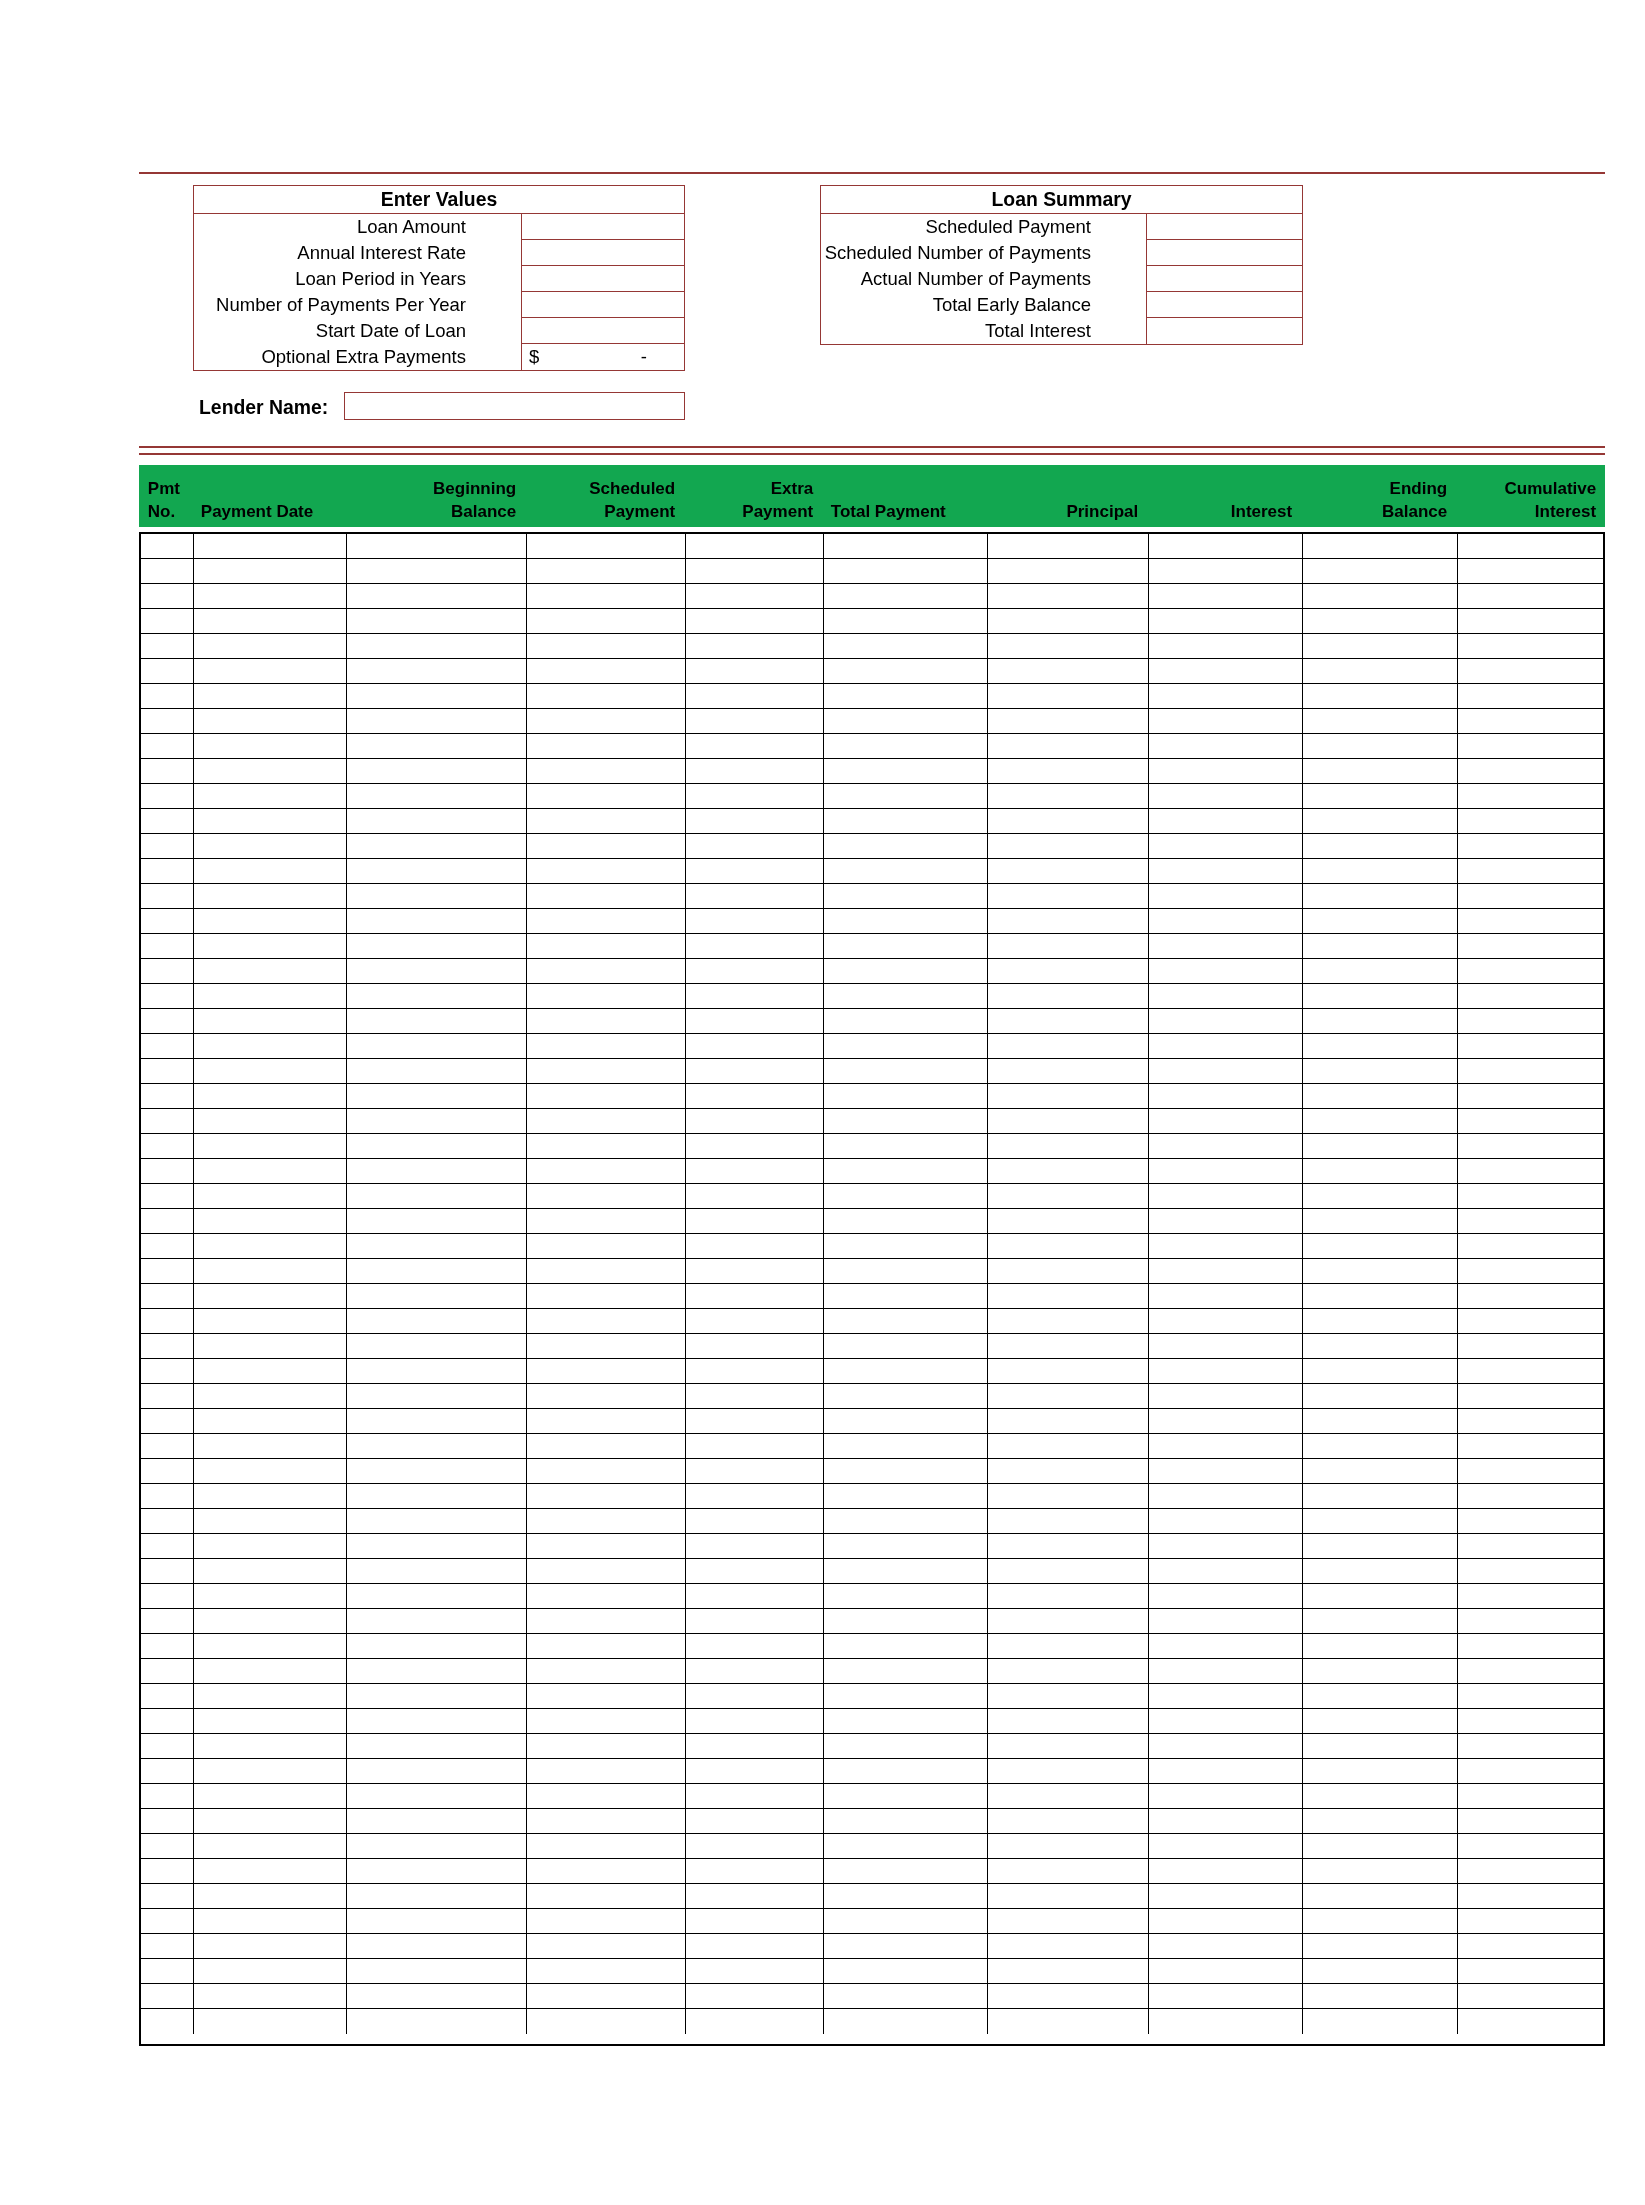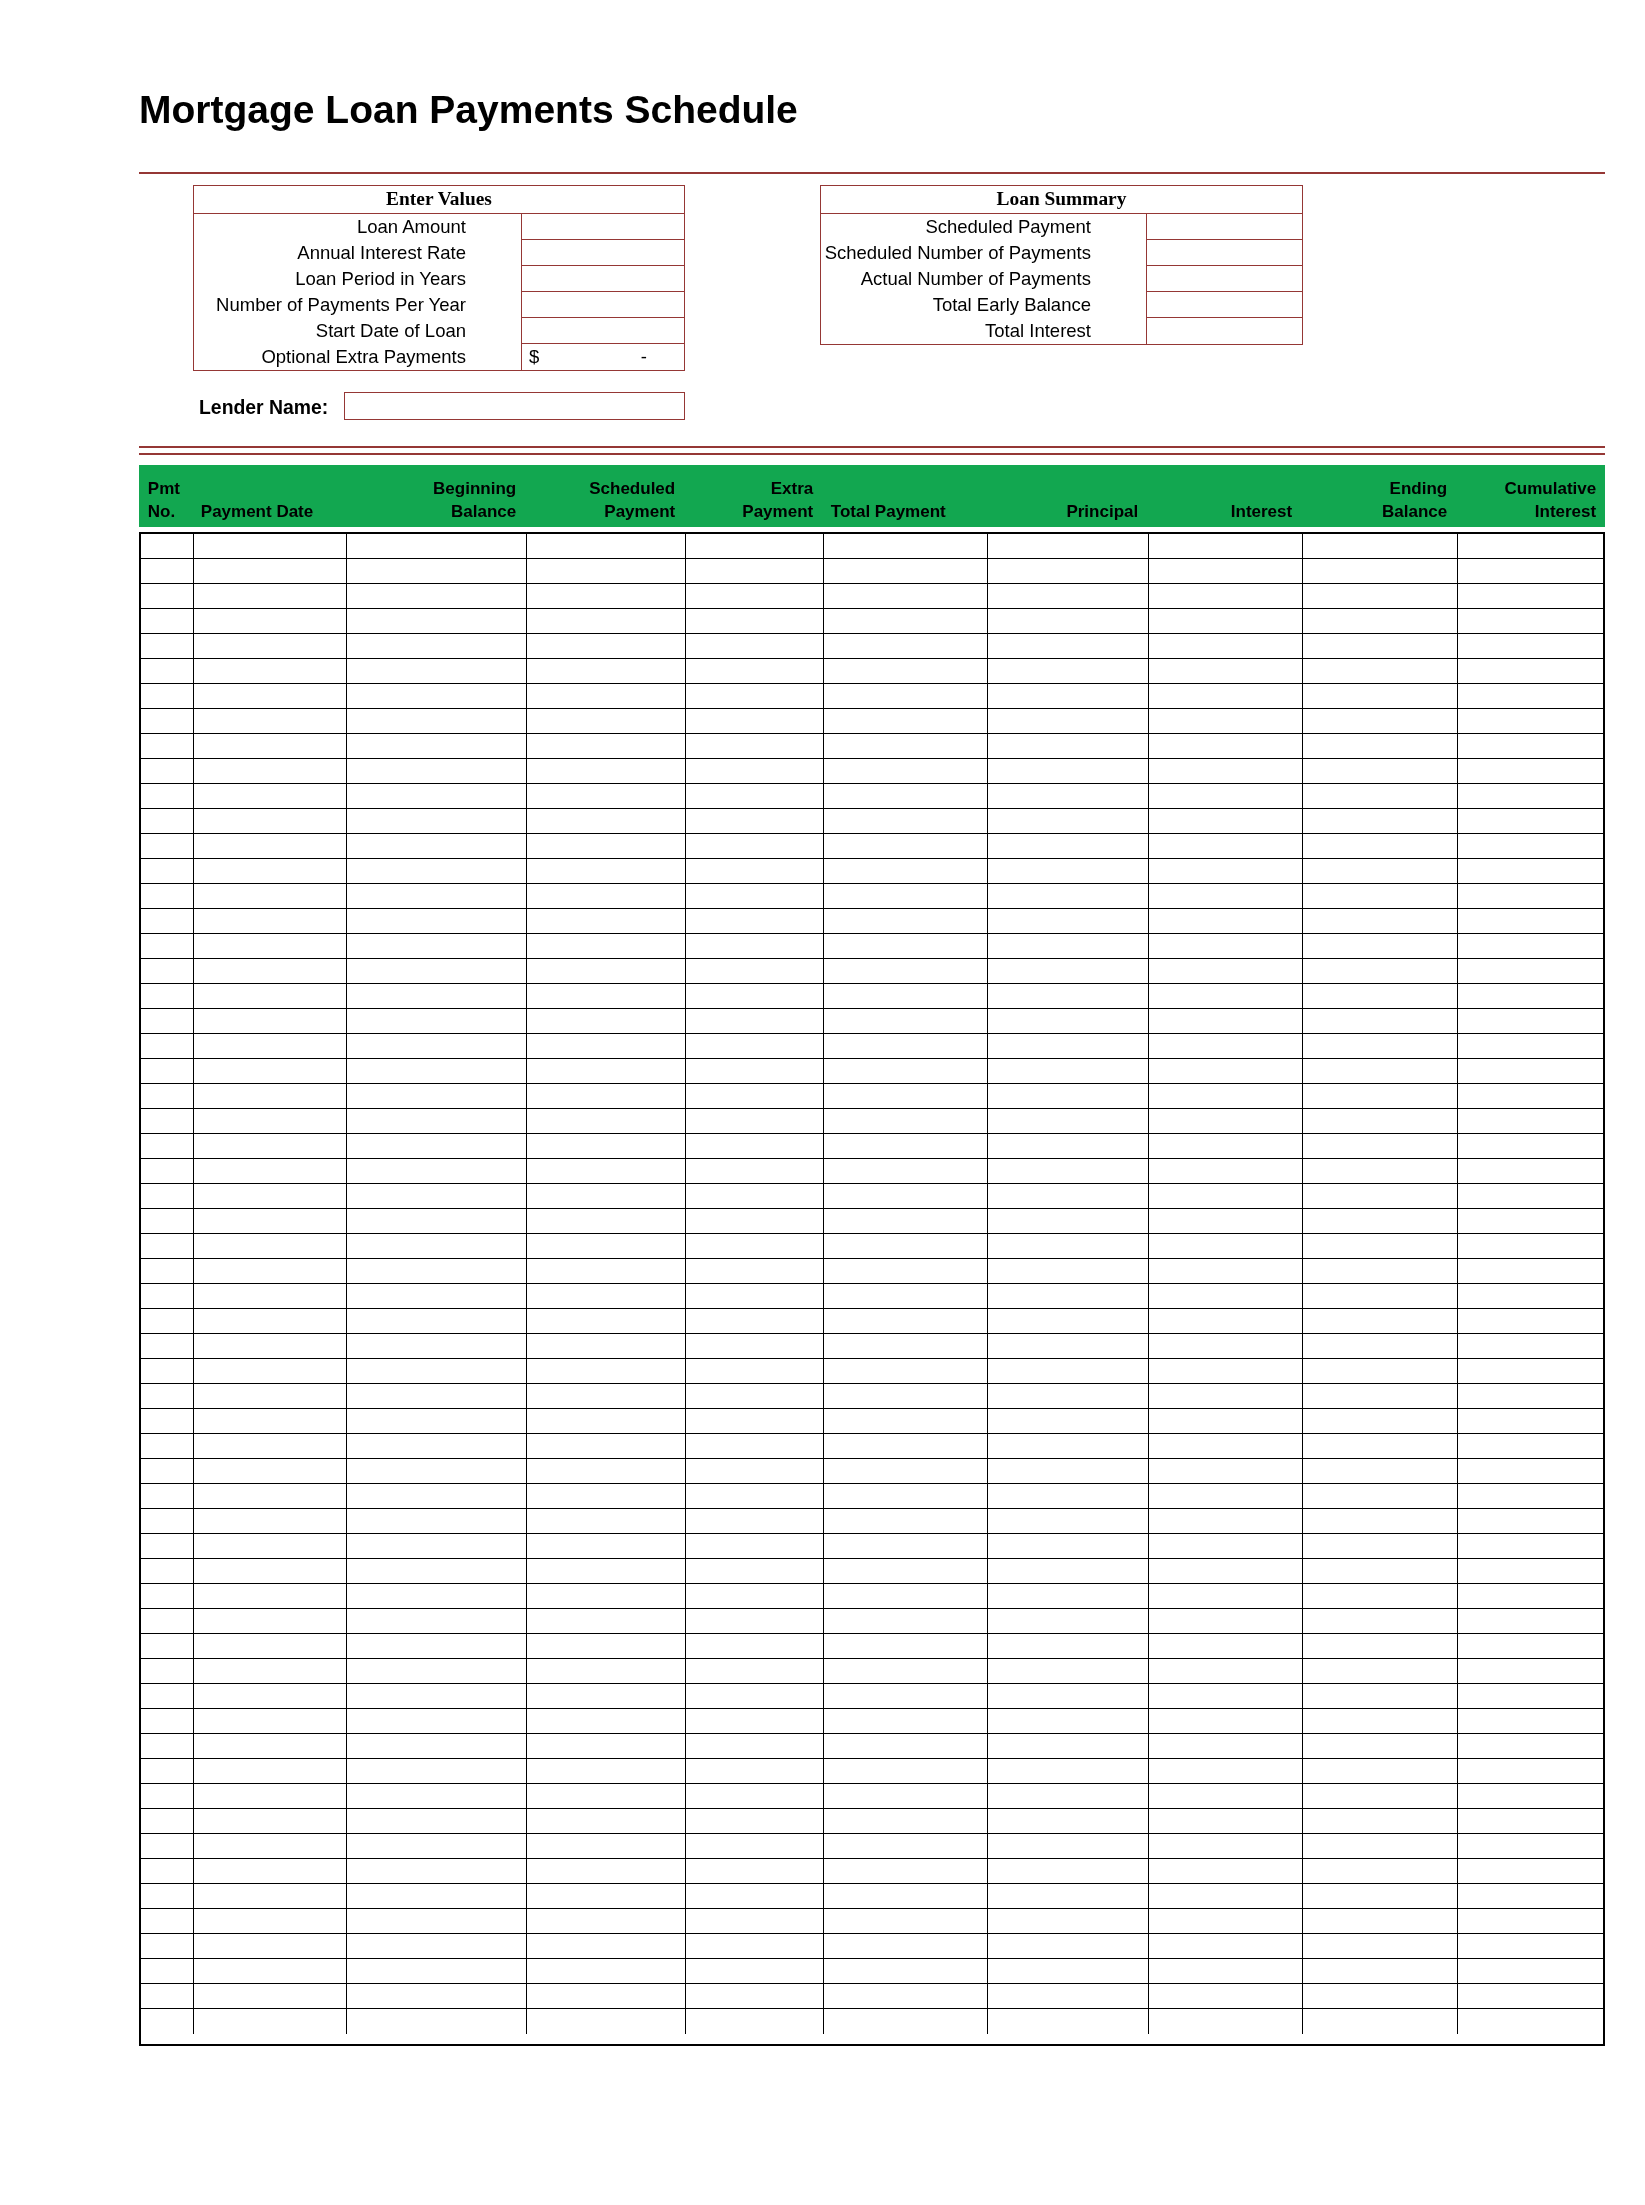--- a/index.html
+++ b/index.html
@@ -20,21 +20,21 @@
     position:absolute;left:139px;width:1466px;height:1.8px;
     background:var(--box-border);
   }
   
   .vbox{
     position:absolute;background:#fff;border:1.8px solid var(--box-border);
     box-sizing:border-box;
   }
   .vbox-header{
     height:26.5px;line-height:26.5px;text-align:center;font-weight:bold;
-    font-size:19.4px;border-bottom:1.8px solid var(--box-border);font-family:Liberation Serif, serif;
+    font-size:19.4px;border-bottom:1.8px solid var(--box-border);
   }
   .vbox-row{display:flex;height:26px;gap:48px;}
   .vbox-label{
     flex:1;text-align:right;font-size:18.5px;line-height:26px;
     padding-right:7px;white-space:nowrap;
   }
   .vbox-value{
     border-left:1.8px solid var(--box-border);
     border-bottom:1.8px solid var(--box-border);
     box-sizing:border-box;font-size:18.5px;line-height:24px;
@@ -76,21 +76,20 @@
     box-sizing:border-box;
   }
   .cell.last-col{border-right:none;}
   .cell.last-row{border-bottom:none;}
 </style>
 </head>
 <body>
 
 <div class="page">
 
-  <div class="page-title">Mortgage Loan Payments Schedule</div>
 
   <div class="rule" style="top:172px;"></div>
 
   <div class="vbox ev" style="left:193px;top:185px;width:492px;">
     <div class="vbox-header">Enter Values</div>
     <div class="vbox-row">
       <div class="vbox-label">Loan Amount</div>
       <div class="vbox-value"></div>
     </div>
     <div class="vbox-row">

